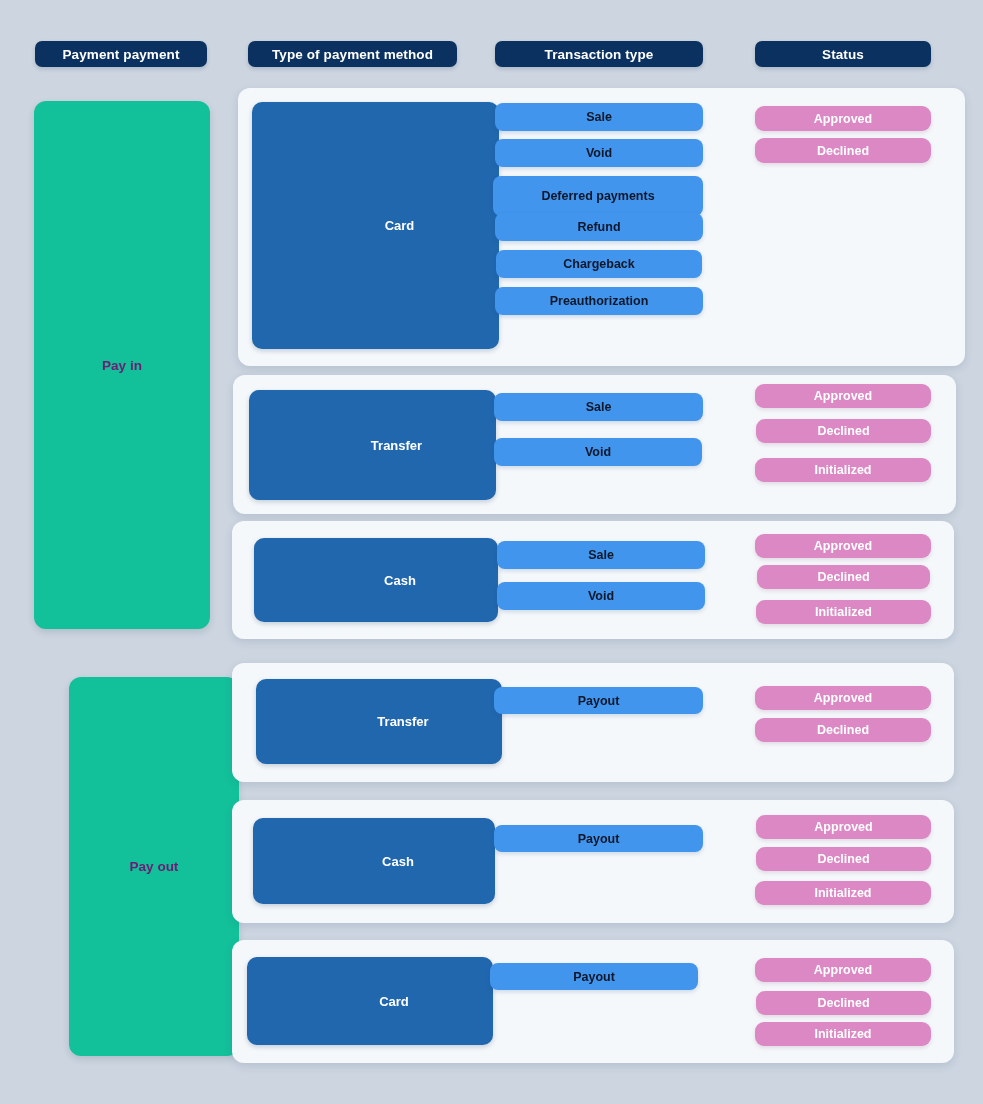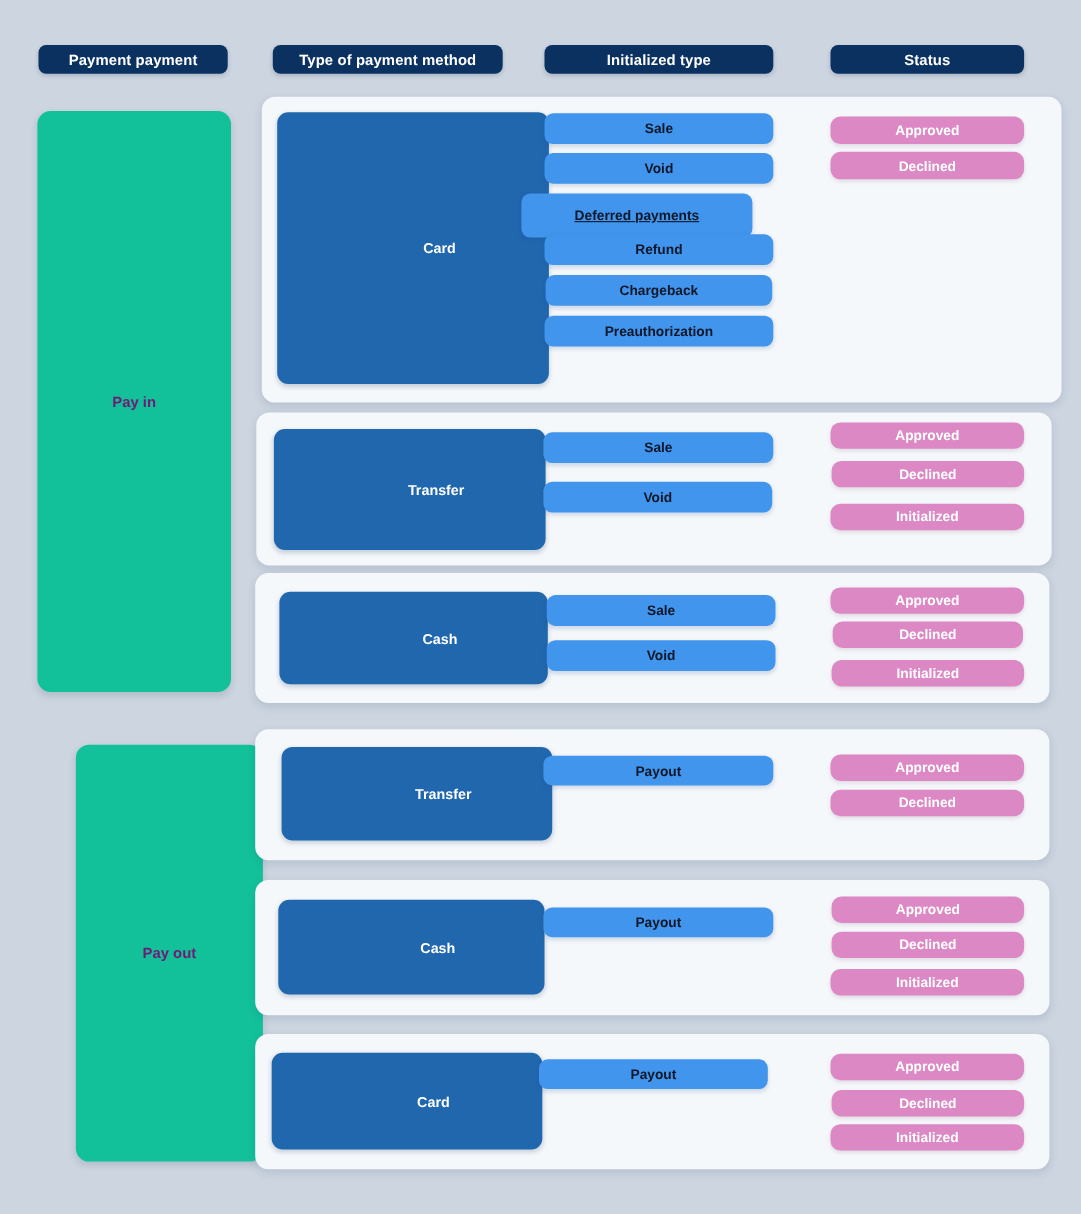--- a/index.html
+++ b/index.html
@@ -102,29 +102,29 @@
     justify-content: center;
     box-shadow: 0 2px 4px rgba(120, 60, 105, .16);
   }
 </style>
 </head>
 <body>
 
 <div class="stage">
     <div class="col-header" style="left: 35px; top: 41px; width: 172px; height: 26px;">Payment payment</div>
     <div class="col-header" style="left: 248px; top: 41px; width: 209px; height: 26px;">Type of payment method</div>
-    <div class="col-header" style="left: 495px; top: 41px; width: 208px; height: 26px;">Initialized type</div>
+    <div class="col-header" style="left: 495px; top: 41px; width: 208px; height: 26px;">Transaction type</div>
     <div class="col-header" style="left: 755px; top: 41px; width: 176px; height: 26px; text-align: center;">Status</div>
     <div class="method-block" style="left: 34px; top: 101px; width: 176px; height: 528px;">Pay in</div>
     <div class="method-block" style="left: 33px; top: 677px; width: 170px; height: 379px; margin-left: 36px;">Pay out</div>
     <div class="row-panel" style="left: 238px; top: 88px; width: 727px; height: 278px;"></div>
     <div class="type-card" style="left: 252px; top: 102px; width: 199px; height: 247px;">Card</div>
     <div class="txn-pill" style="left: 495px; top: 103px; width: 208px; height: 28px;">Sale</div>
     <div class="txn-pill" style="left: 495px; top: 139px; width: 208px; height: 28px;">Void</div>
-    <div class="txn-pill" style="left: 474px; top: 176px; width: 210px; height: 40px; text-decoration: underline;">Deferred payments</div>
+    <div class="txn-pill" style="left: 493px; top: 176px; width: 210px; height: 40px;">Deferred payments</div>
     <div class="txn-pill" style="left: 495px; top: 213px; width: 208px; height: 28px;">Refund</div>
     <div class="txn-pill" style="left: 496px; top: 250px; width: 206px; height: 28px;">Chargeback</div>
     <div class="txn-pill" style="left: 495px; top: 287px; width: 208px; height: 28px;">Preauthorization</div>
     <div class="status-pill" style="left: 755px; top: 106px; width: 176px; height: 25px;">Approved</div>
     <div class="status-pill" style="left: 755px; top: 138px; width: 176px; height: 25px;">Declined</div>
     <div class="row-panel" style="left: 233px; top: 375px; width: 723px; height: 139px;"></div>
     <div class="type-card" style="left: 249px; top: 390px; width: 199px; height: 110px;">Transfer</div>
     <div class="txn-pill" style="left: 494px; top: 393px; width: 209px; height: 28px;">Sale</div>
     <div class="txn-pill" style="left: 494px; top: 438px; width: 208px; height: 28px;">Void</div>
     <div class="status-pill" style="left: 755px; top: 384px; width: 176px; height: 24px;">Approved</div>

